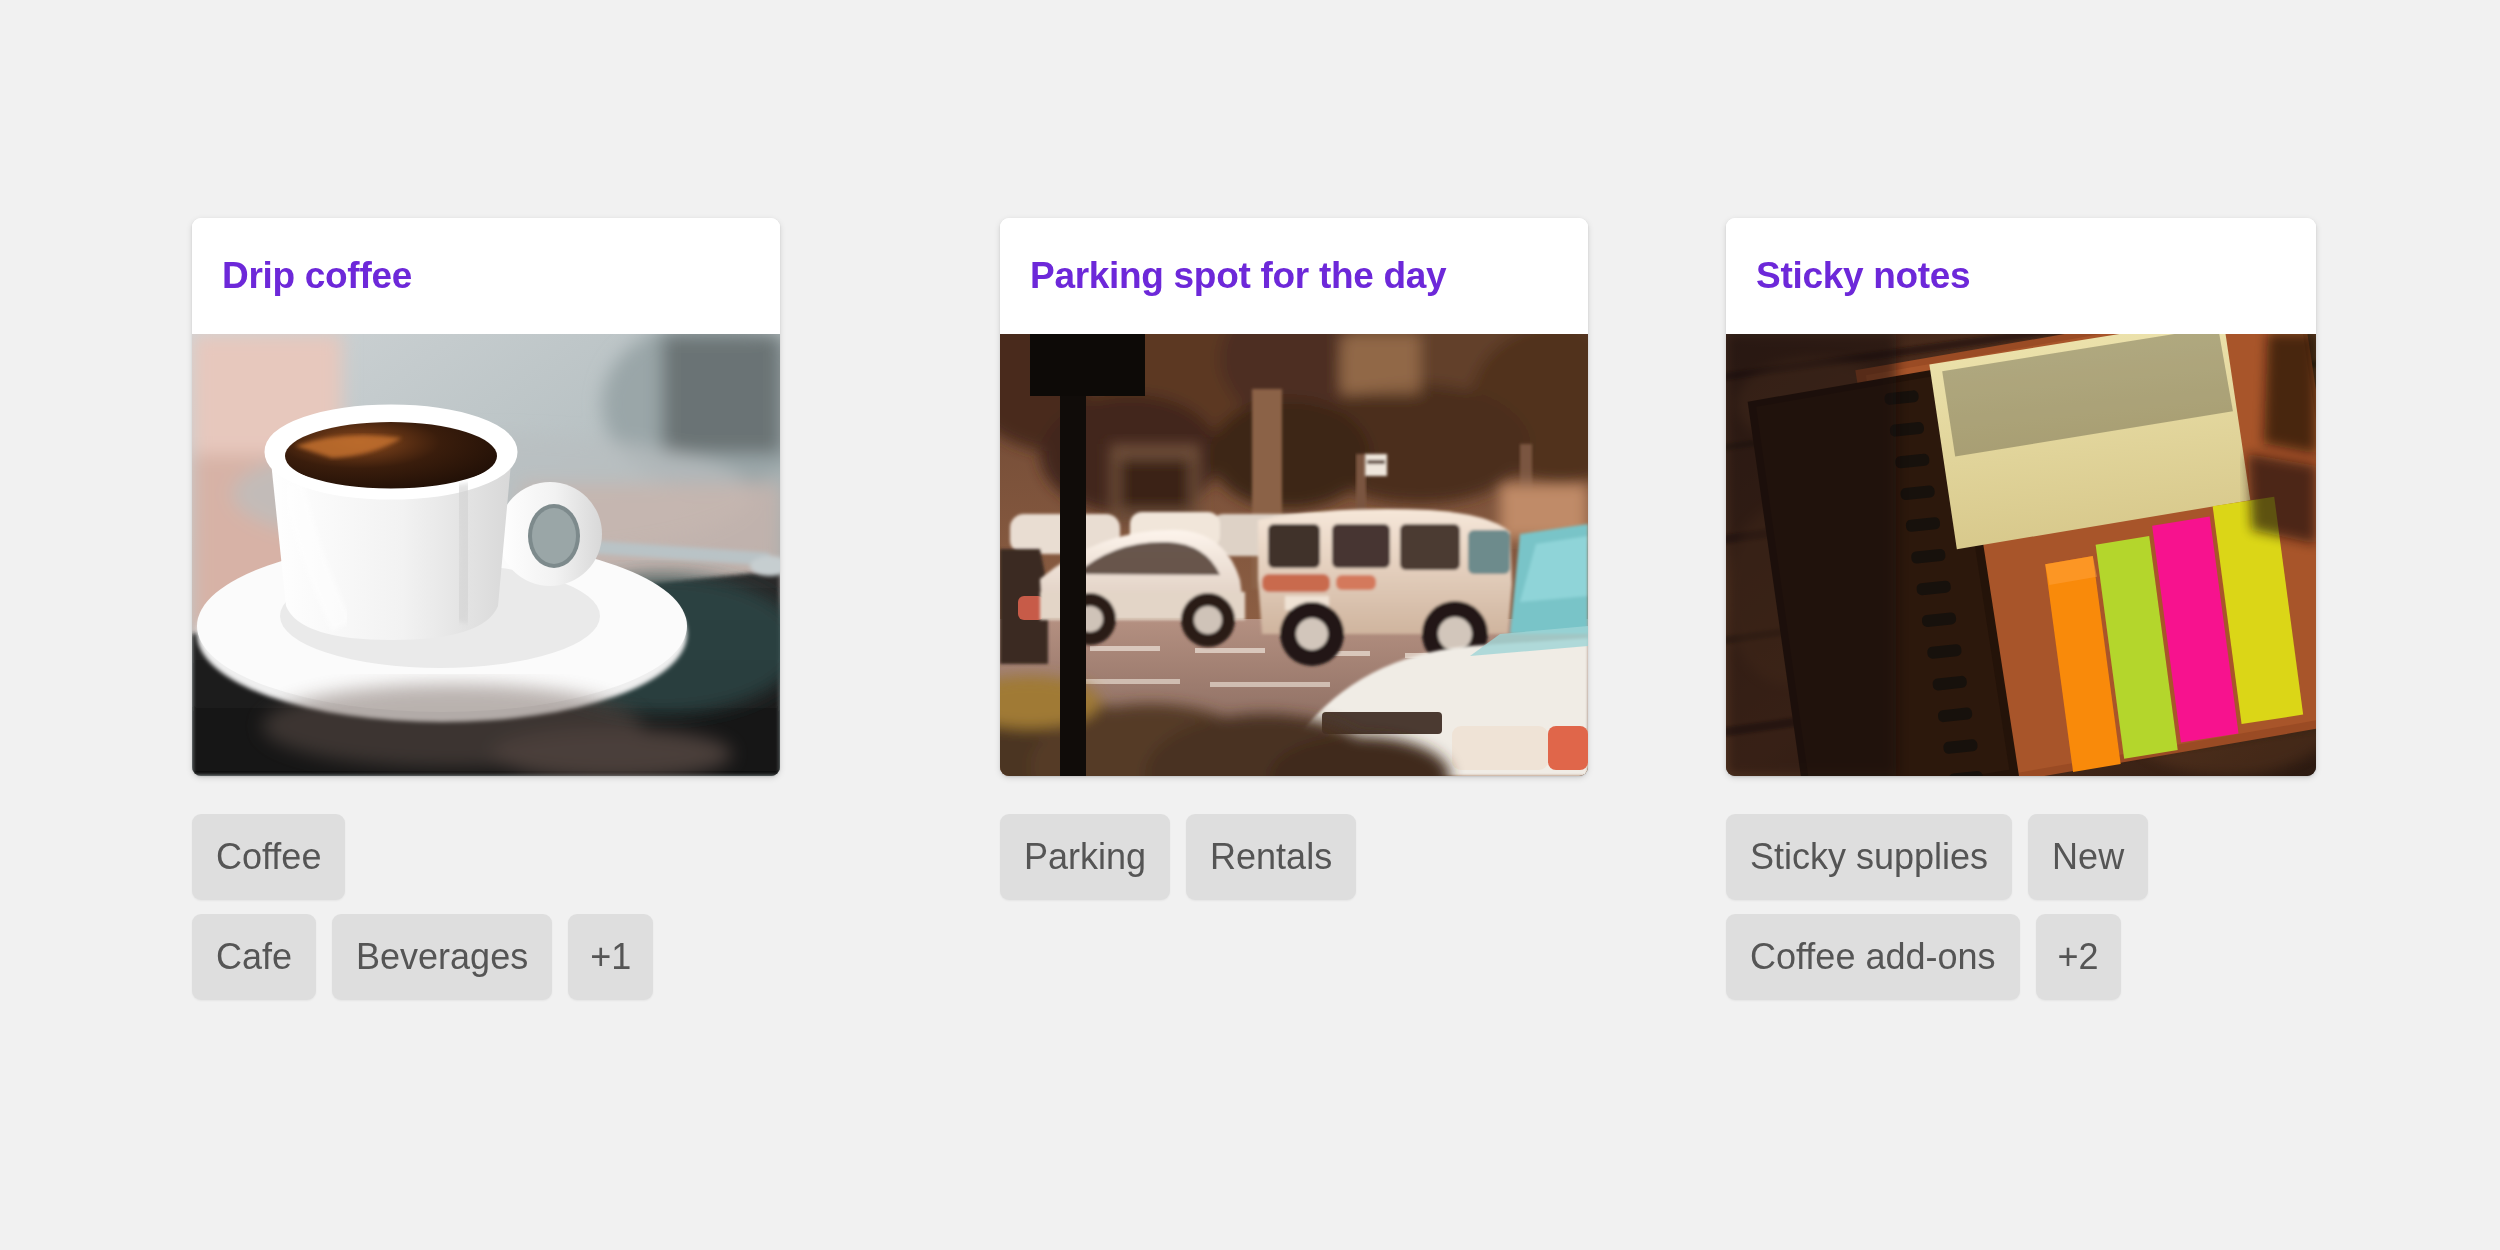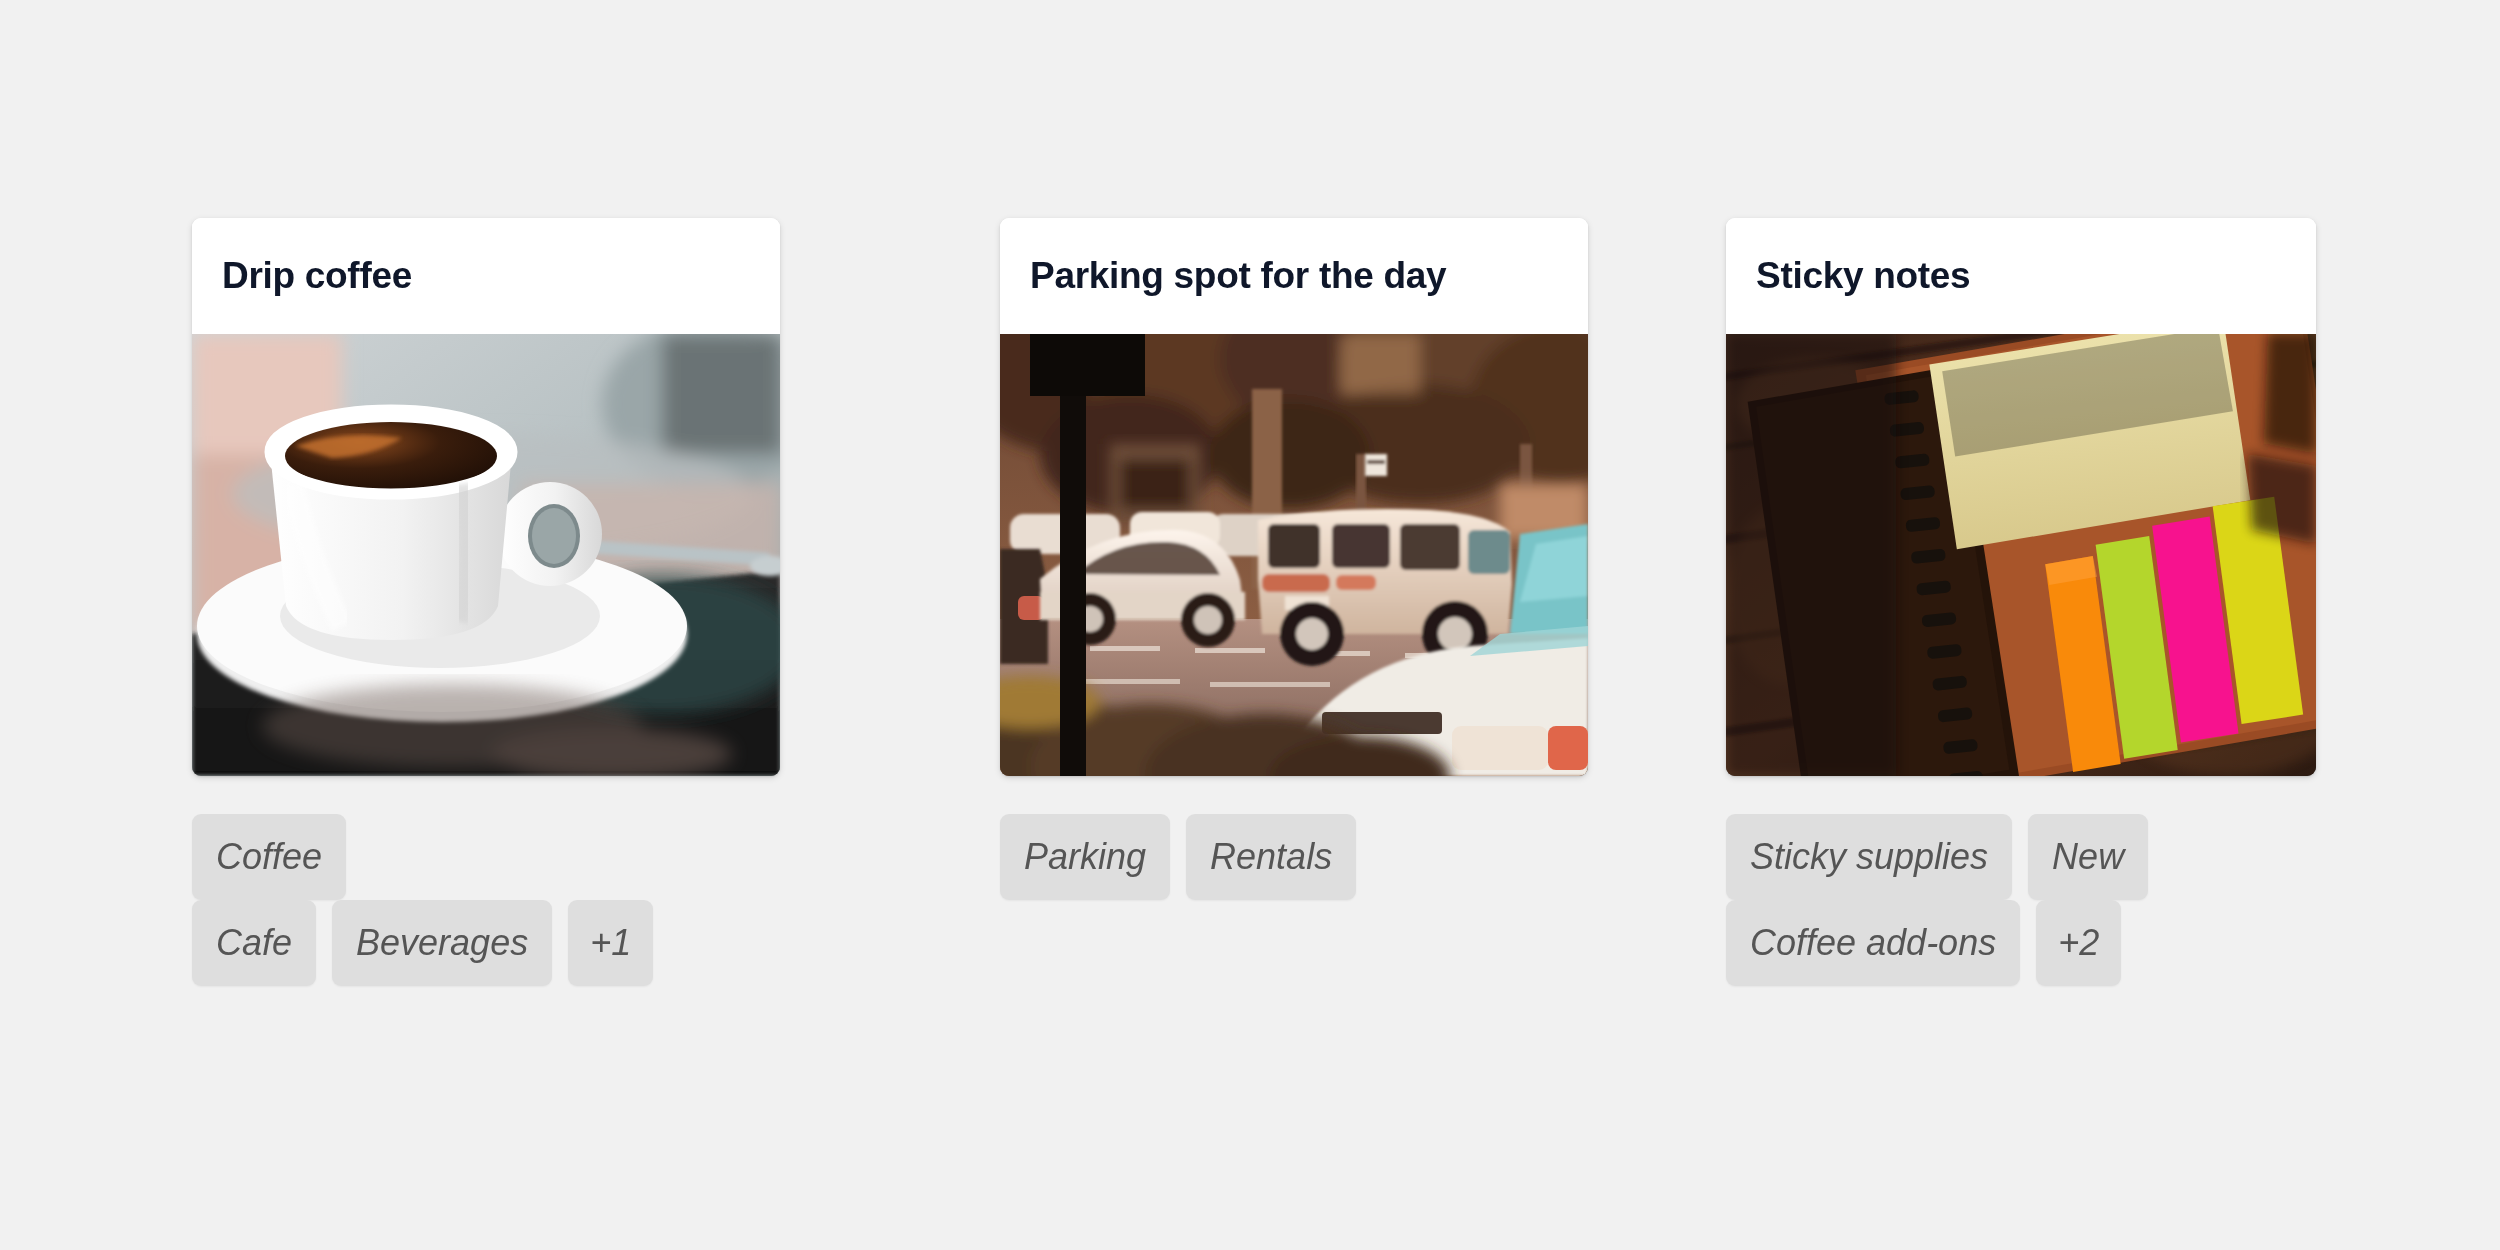--- a/index.html
+++ b/index.html
@@ -43,21 +43,21 @@
   .card-header {
     height: 116px;
     background: #ffffff;
     display: flex;
     align-items: center;
     padding: 0 30px;
   }
   .card-title {
     font-size: 37px;
     font-weight: 700;
-    color: #0f172a;
+    color: #6d28d9;
     letter-spacing: -0.3px;
     line-height: 1.1;
     white-space: nowrap;
     text-align: right;
   }
 
   .card-media {
     position: relative;
     height: 442px;
     width: 100%;
@@ -65,21 +65,21 @@
     background: #3b3b3b;
   }
   .card-media svg { display: block; width: 100%; height: 100%; }
 
   
   .tag-rows {
     margin-top: 38px;
     display: flex;
     flex-direction: column;
     align-items: flex-start;
-    font-style: italic;
+    gap: 14px;
   }
   .tag-row {
     display: flex;
     flex-direction: row;
     gap: 16px;
   }
   .chip {
     background: #dedede;
     border-radius: 9px;
     height: 86px;

